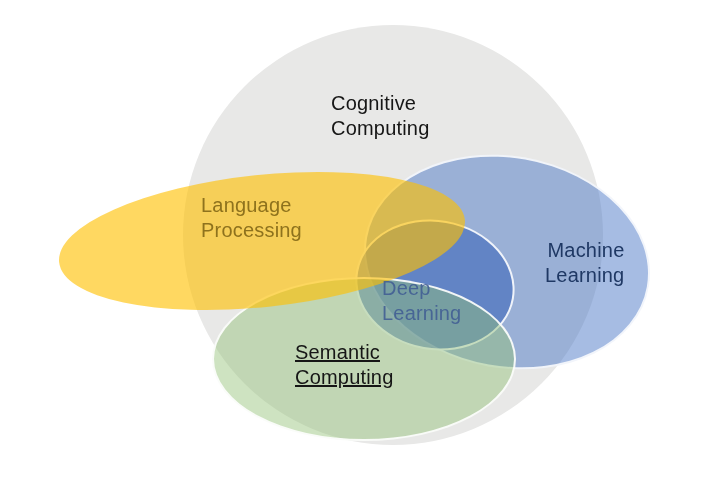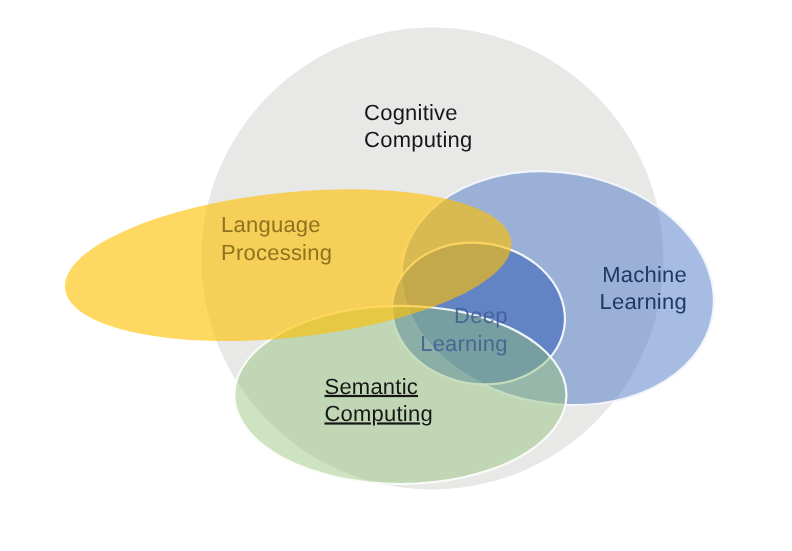--- a/index.html
+++ b/index.html
@@ -87,21 +87,21 @@
   <div class="label nlp" style="color: rgb(142, 114, 29);">
     <span>Language</span>
     <span>Processing</span>
   </div>
 
   <div class="label ml" style="color: rgb(31, 56, 100);">
     <span>Machine</span>
     <span>Learning</span>
   </div>
 
-  <div class="label dl" style="color: rgb(65, 94, 148); text-align: right;">
+  <div class="label dl" style="color: rgb(65, 94, 148);">
     <span>Deep</span>
     <span>Learning</span>
   </div>
 
   <div class="label semantic" style="color: rgb(22, 22, 22);">
     <span>Semantic</span>
     <span>Computing</span>
   </div>
 
 </div>

